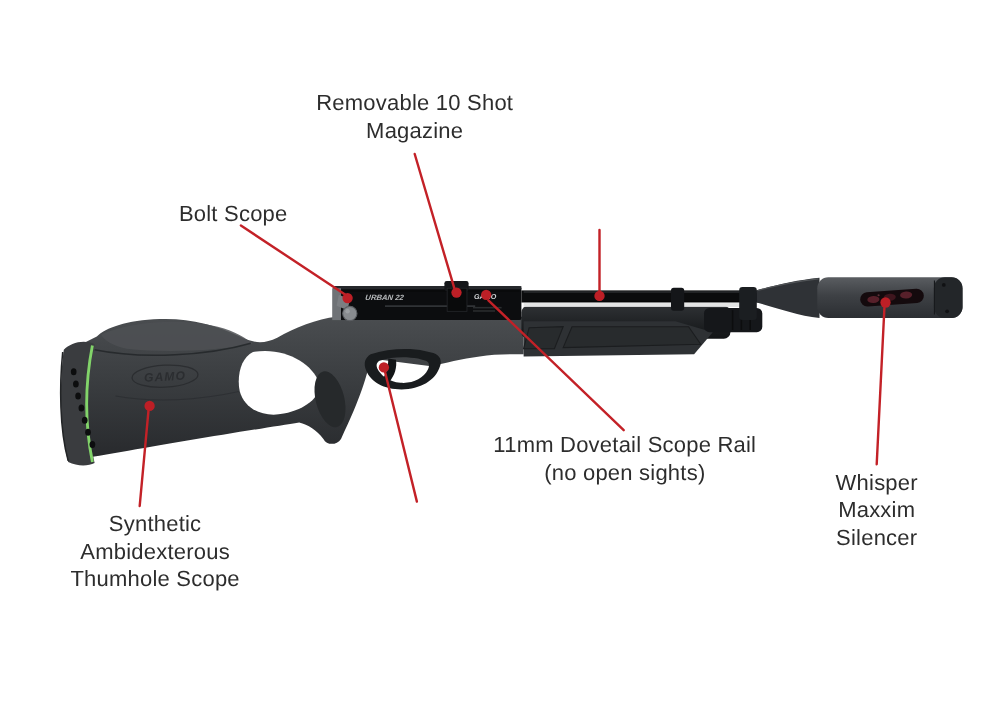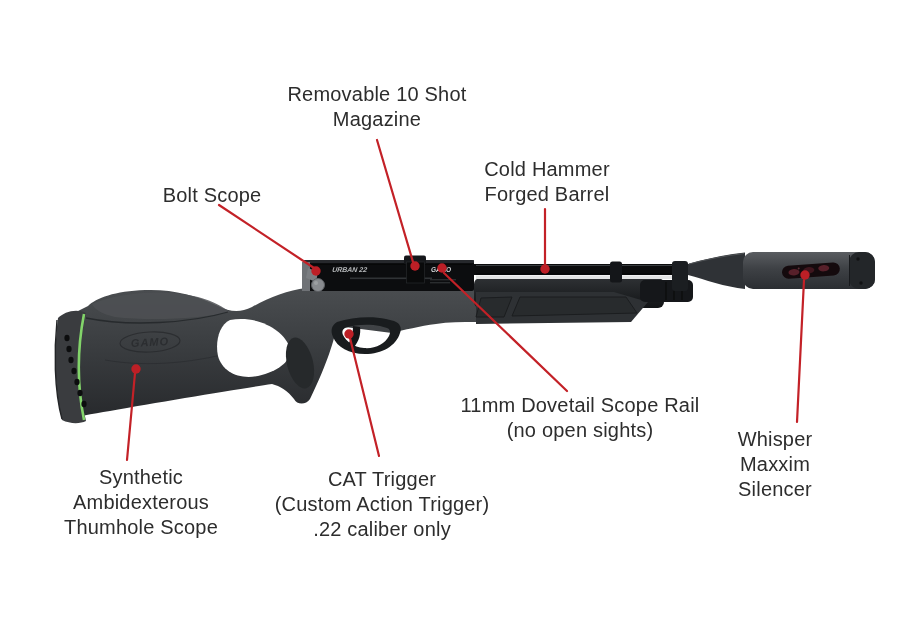--- a/index.html
+++ b/index.html
@@ -9,22 +9,22 @@
   }
   .canvas svg.rifle { position:absolute; left:0; top:0; width:901px; height:644px; }
   .callout-label {
     position:absolute; transform:translateX(-50%);
     text-align:center; font-size:20px; line-height:25px;
     color:#2d2d2d; white-space:pre-line; letter-spacing:.2px;
   }
   .cl-magazine { left:377px; top:82px; }
   .cl-bolt     { left:212px; top:183px; }
   .cl-barrel   { left:547px; top:157px; }
-  .cl-rail     { left:580px; top:393px; }
-  .cl-silencer { left:775px; top:427px; }
+  .cl-rail     { left:568px; top:393px; }
+  .cl-silencer { left:797px; top:427px; }
   .cl-stock    { left:141px; top:465px; }
   .cl-trigger  { left:382px; top:467px; }
   .rmark { font-style:italic; font-weight:bold; }
 </style>
 </head>
 <body>
 
 <div class="canvas">
 
   <svg class="rifle" viewBox="0 0 901 644" aria-hidden="true">
@@ -180,26 +180,21 @@
       <circle cx="442" cy="268" r="4.7"></circle>
       <circle cx="805" cy="275" r="4.7"></circle>
       <circle cx="136" cy="369" r="4.7"></circle>
       <circle cx="349" cy="334" r="4.7"></circle>
     </g>
   </svg>
 
   <div class="callout-label cl-magazine">Removable 10 Shot
 Magazine</div>
   <div class="callout-label cl-bolt">Bolt Scope</div>
-  <div class="callout-label cl-barrel">Cold Hammer
-Forged Barrel</div>
   <div class="callout-label cl-rail">11mm Dovetail Scope Rail
 (no open sights)</div>
   <div class="callout-label cl-silencer">Whisper Maxxim
 Silencer</div>
   <div class="callout-label cl-stock">Synthetic
 Ambidexterous
 Thumhole Scope</div>
-  <div class="callout-label cl-trigger">CAT Trigger
-(Custom Action Trigger)
-.22 caliber only</div>
 
 </div>
 
 </body></html>

